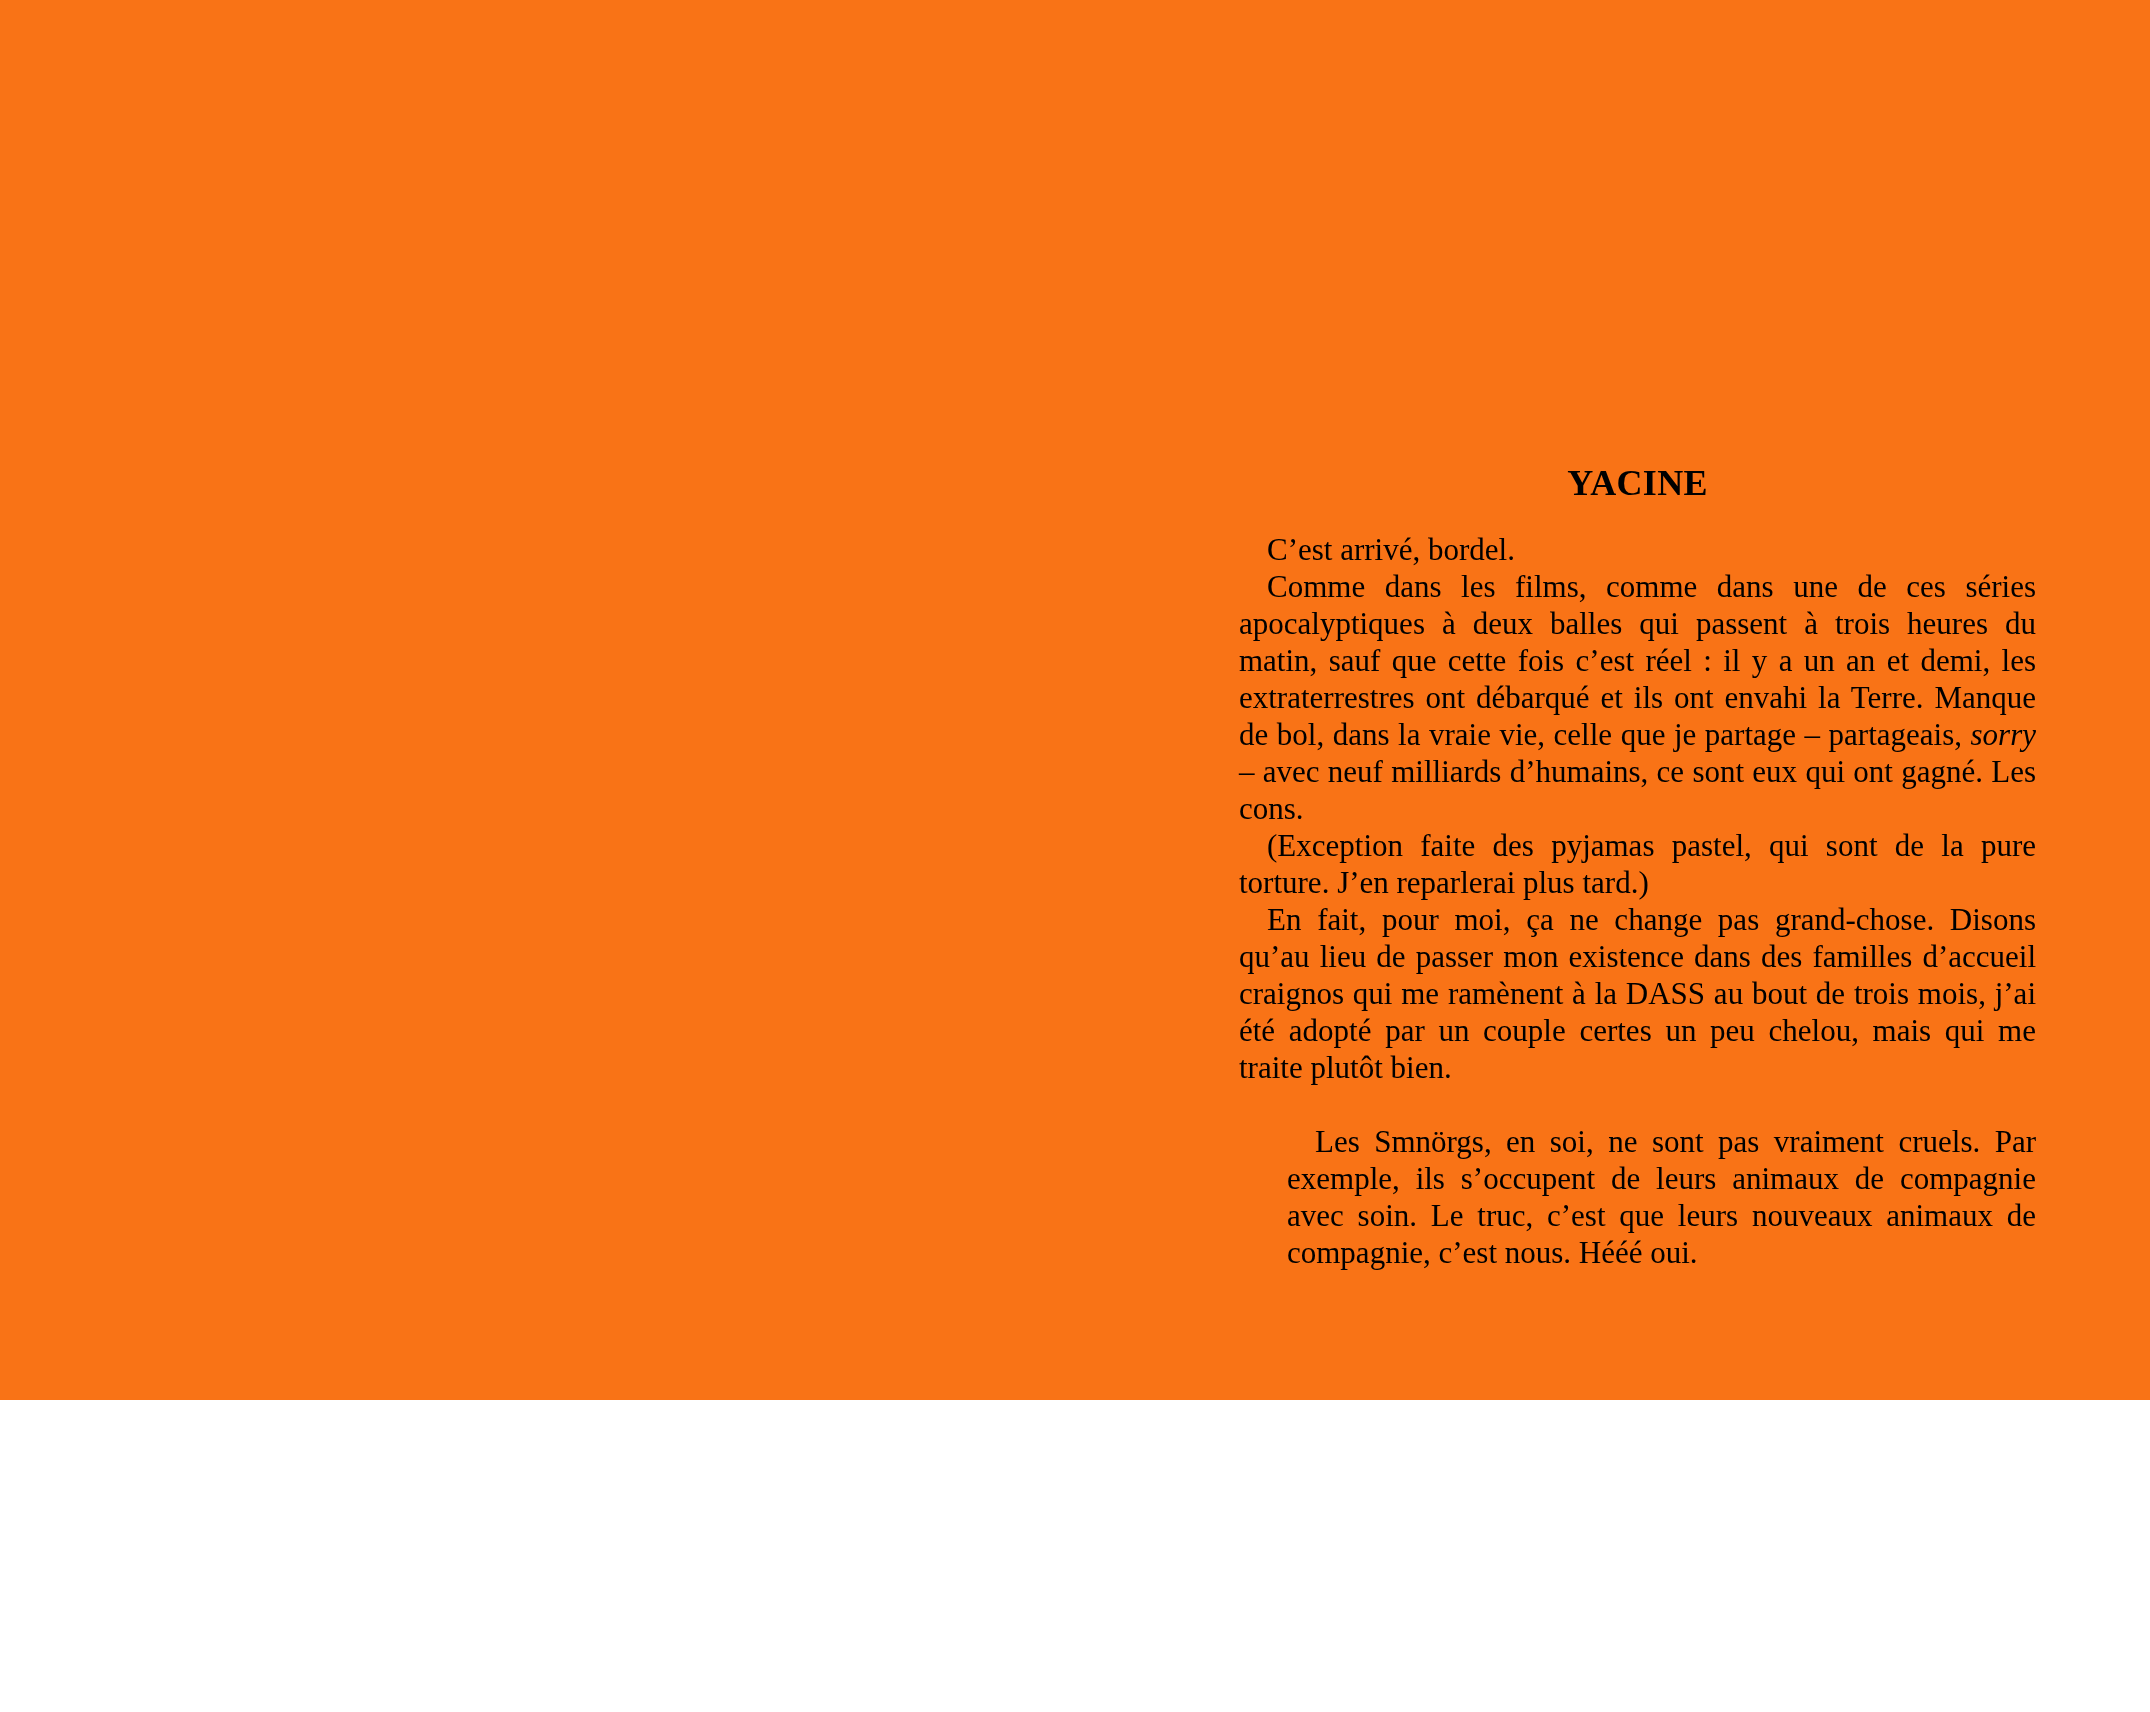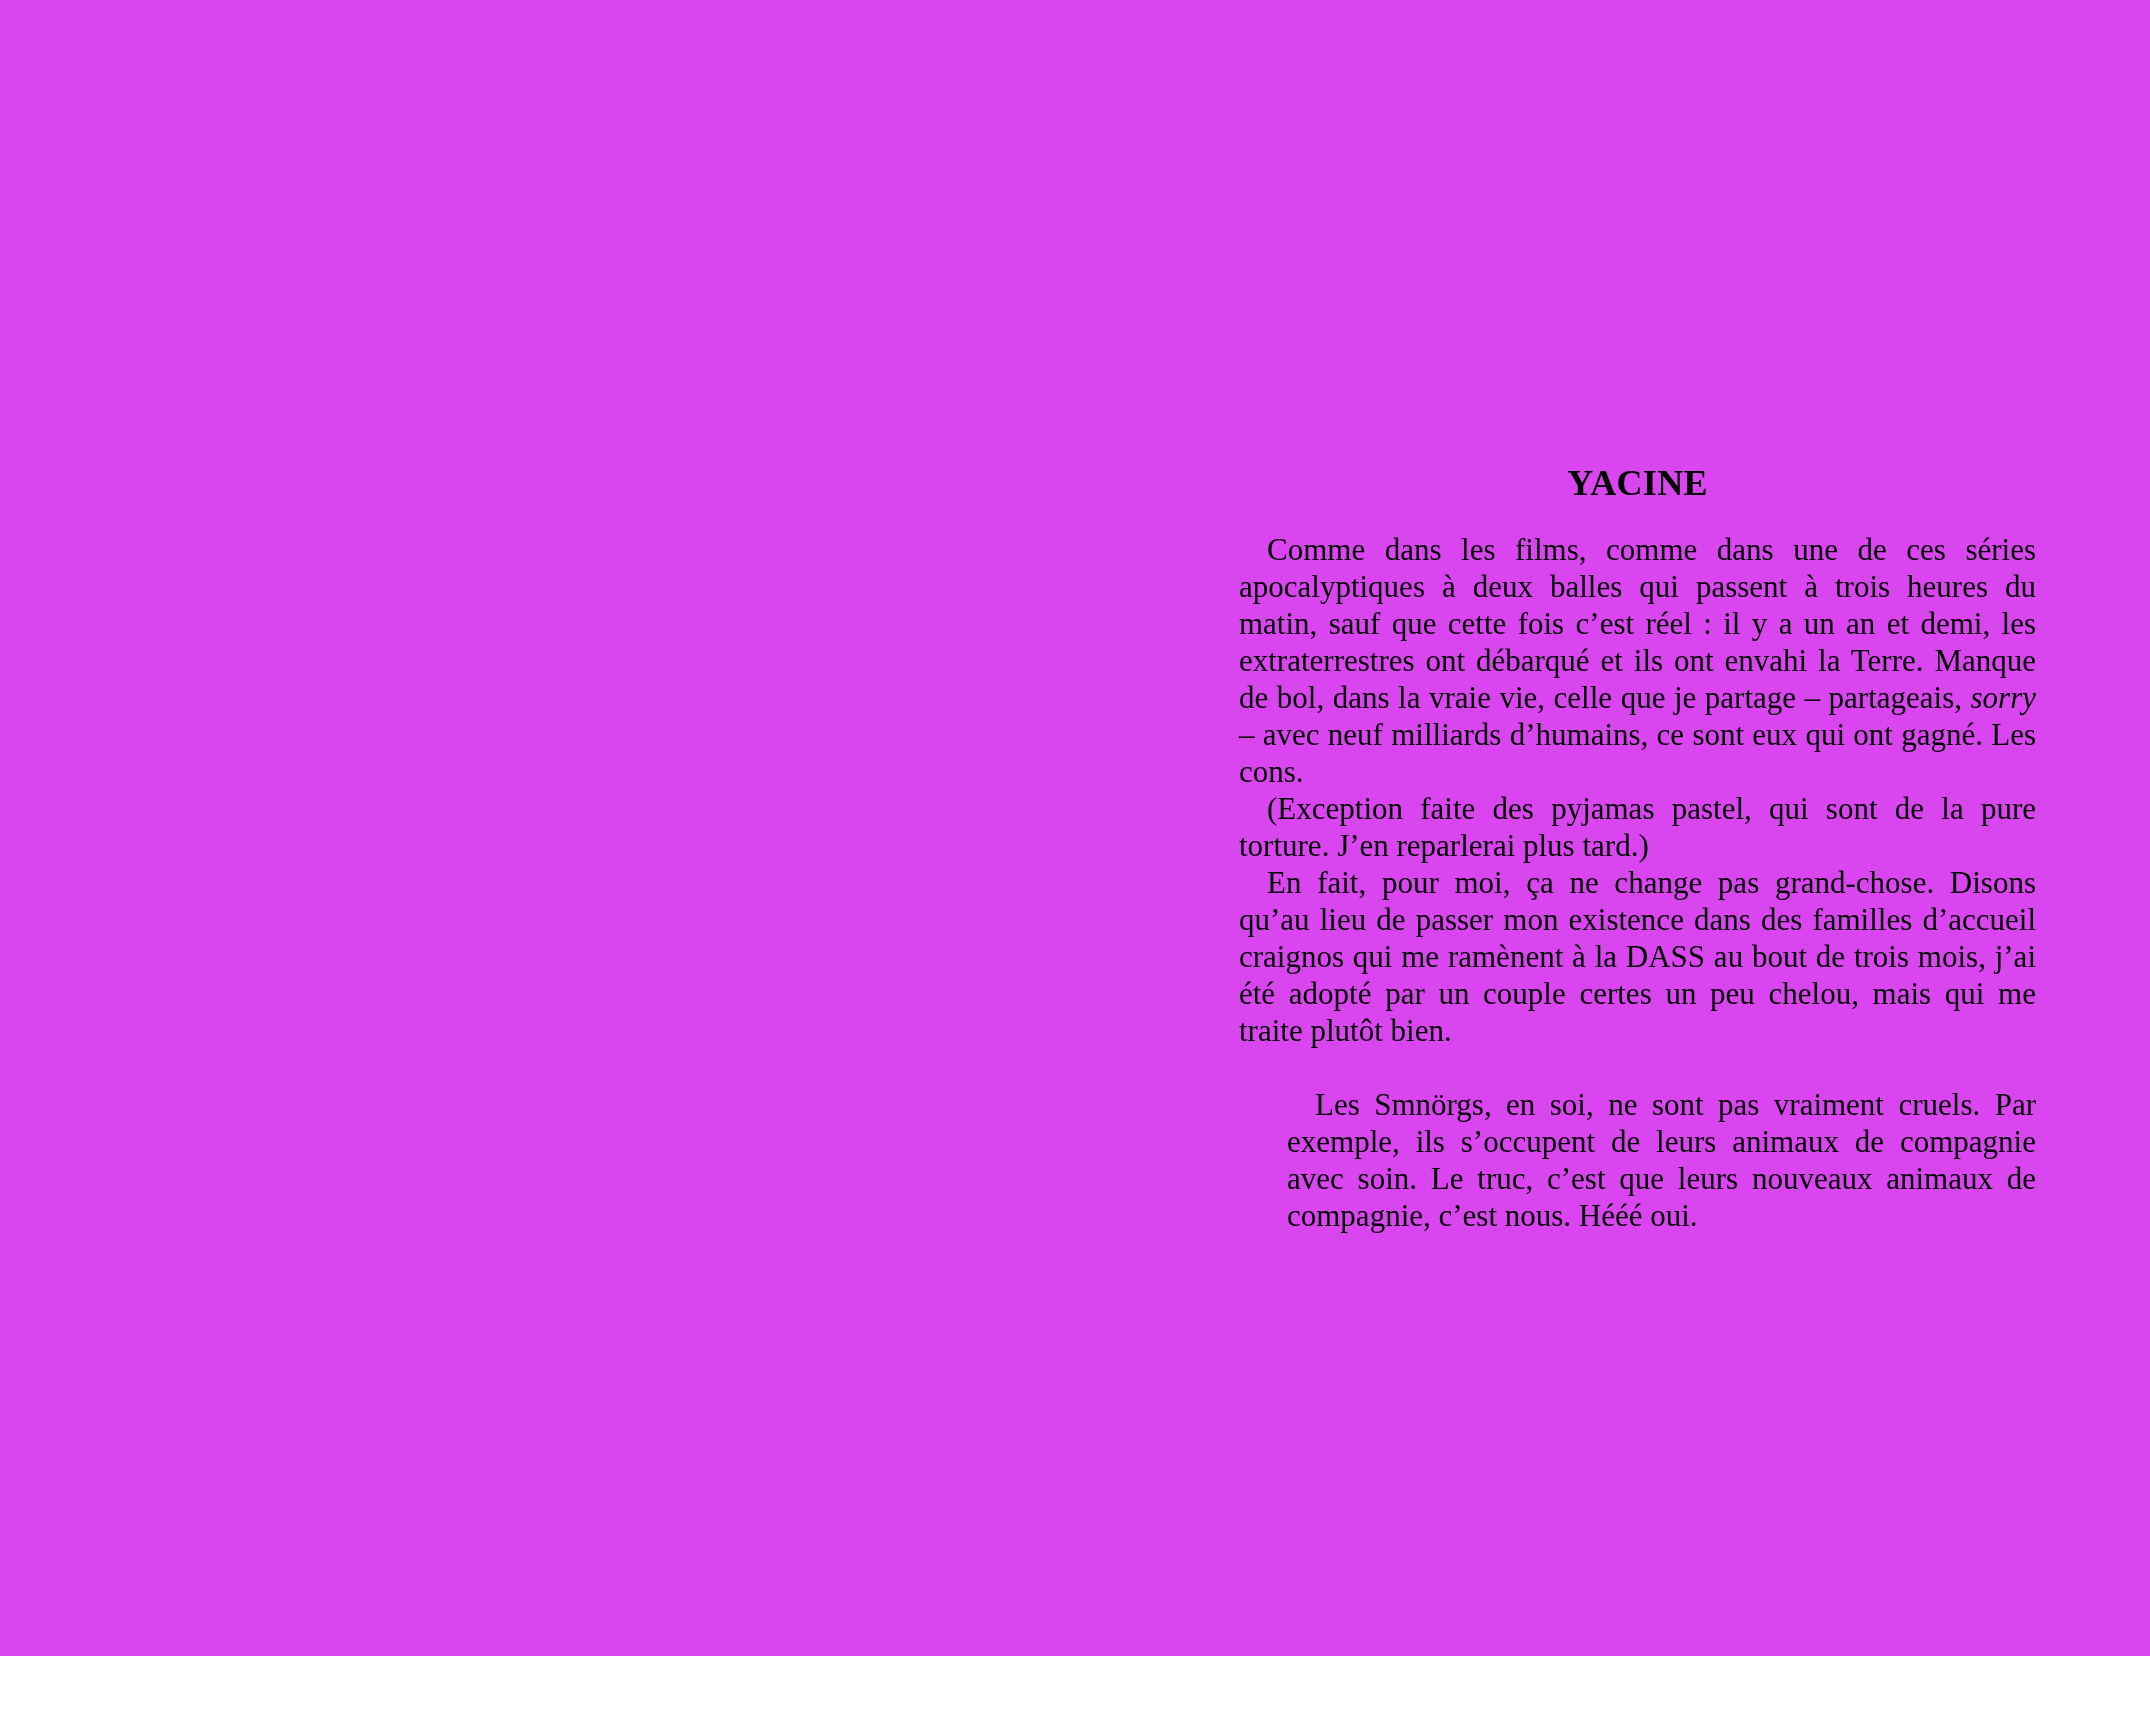--- a/index.html
+++ b/index.html
@@ -3,22 +3,22 @@
 <meta charset="utf-8">
 <style>
   html, body {
     margin: 0;
     padding: 0;
     background: #ffffff;
   }
   .page {
     position: relative;
     width: 2151px;
-    height: 1656px;
-    background: #d946ef;
+    height: 1400px;
+    background: #f97316;
     color: #000000;
     font-family: "Liberation Serif", "DejaVu Serif", serif;
     overflow: hidden;
   }
   .text-column {
     position: absolute;
     left: 1239px;
     top: 464px;
     width: 797px;
   }
@@ -59,20 +59,21 @@
 </style>
 </head>
 <body>
 
 <div class="page">
   <div class="text-column">
     <h1 class="chapter-title">YACINE</h1>
 
 
     <div class="body-text">
+      <p>C’est arrivé, bordel.</p>
 
       <p><span>Comme dans les films, comme dans une de ces séries apocalyptiques à deux balles qui passent à trois heures du matin, sauf que cette fois c’est réel : il y a un an et demi, les extraterrestres ont débarqué et ils ont envahi la Terre. Manque de bol, dans la vraie vie, celle que je partage – partageais, </span><em>sorry</em><span> – avec neuf milliards d’humains, ce sont eux qui ont gagné. Les cons.</span></p>
 
       <p>(Exception faite des pyjamas pastel, qui sont de la pure torture. J’en reparlerai plus tard.)</p>
 
       <p>En fait, pour moi, ça ne change pas grand-chose. Disons qu’au lieu de passer mon existence dans des familles d’accueil craignos qui me ramènent à la DASS au bout de trois mois, j’ai été adopté par un couple certes un peu chelou, mais qui me traite plutôt bien.</p>
 
       <p class="section-gap">Les Smnörgs, en soi, ne sont pas vraiment cruels. Par exemple, ils s’occupent de leurs animaux de compagnie avec soin. Le truc, c’est que leurs nouveaux animaux de compagnie, c’est nous. Hééé oui.</p>
 
     </div>

